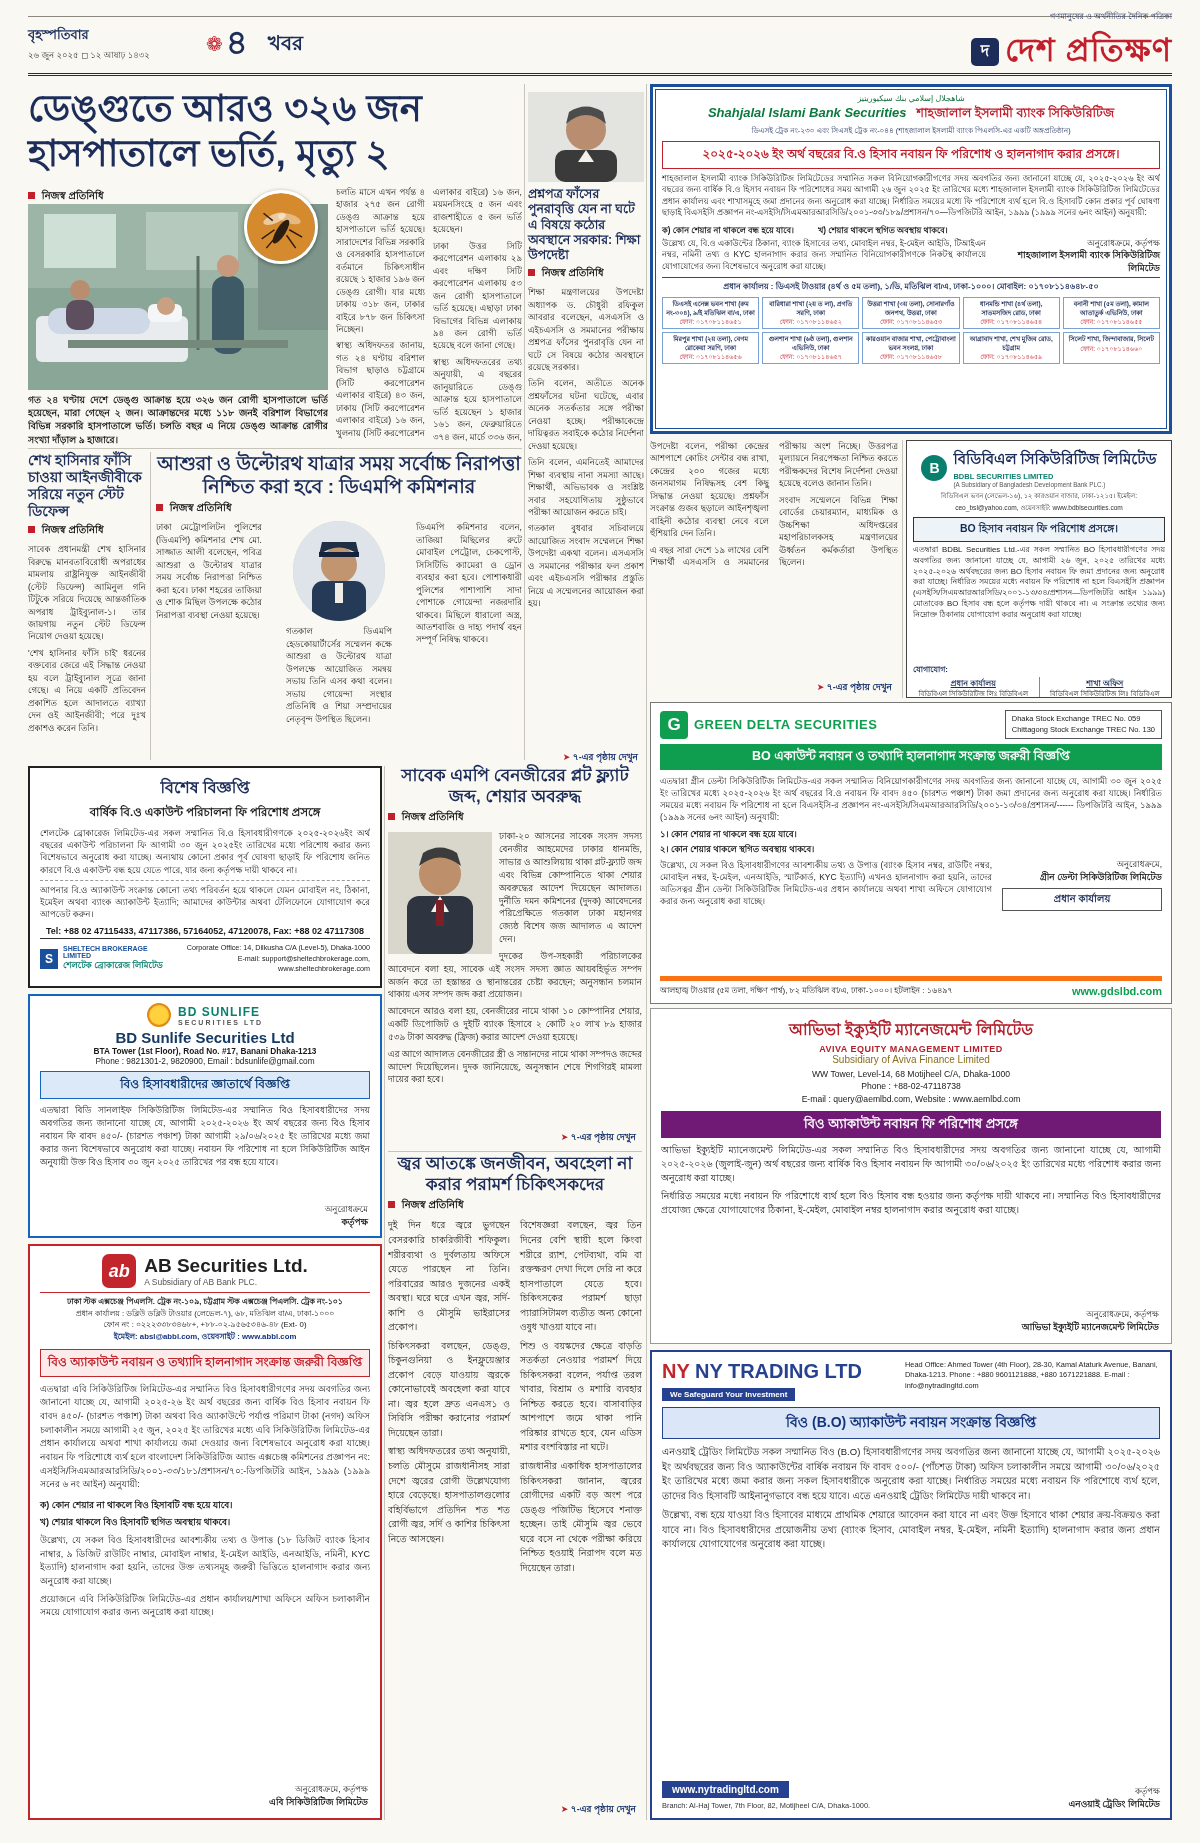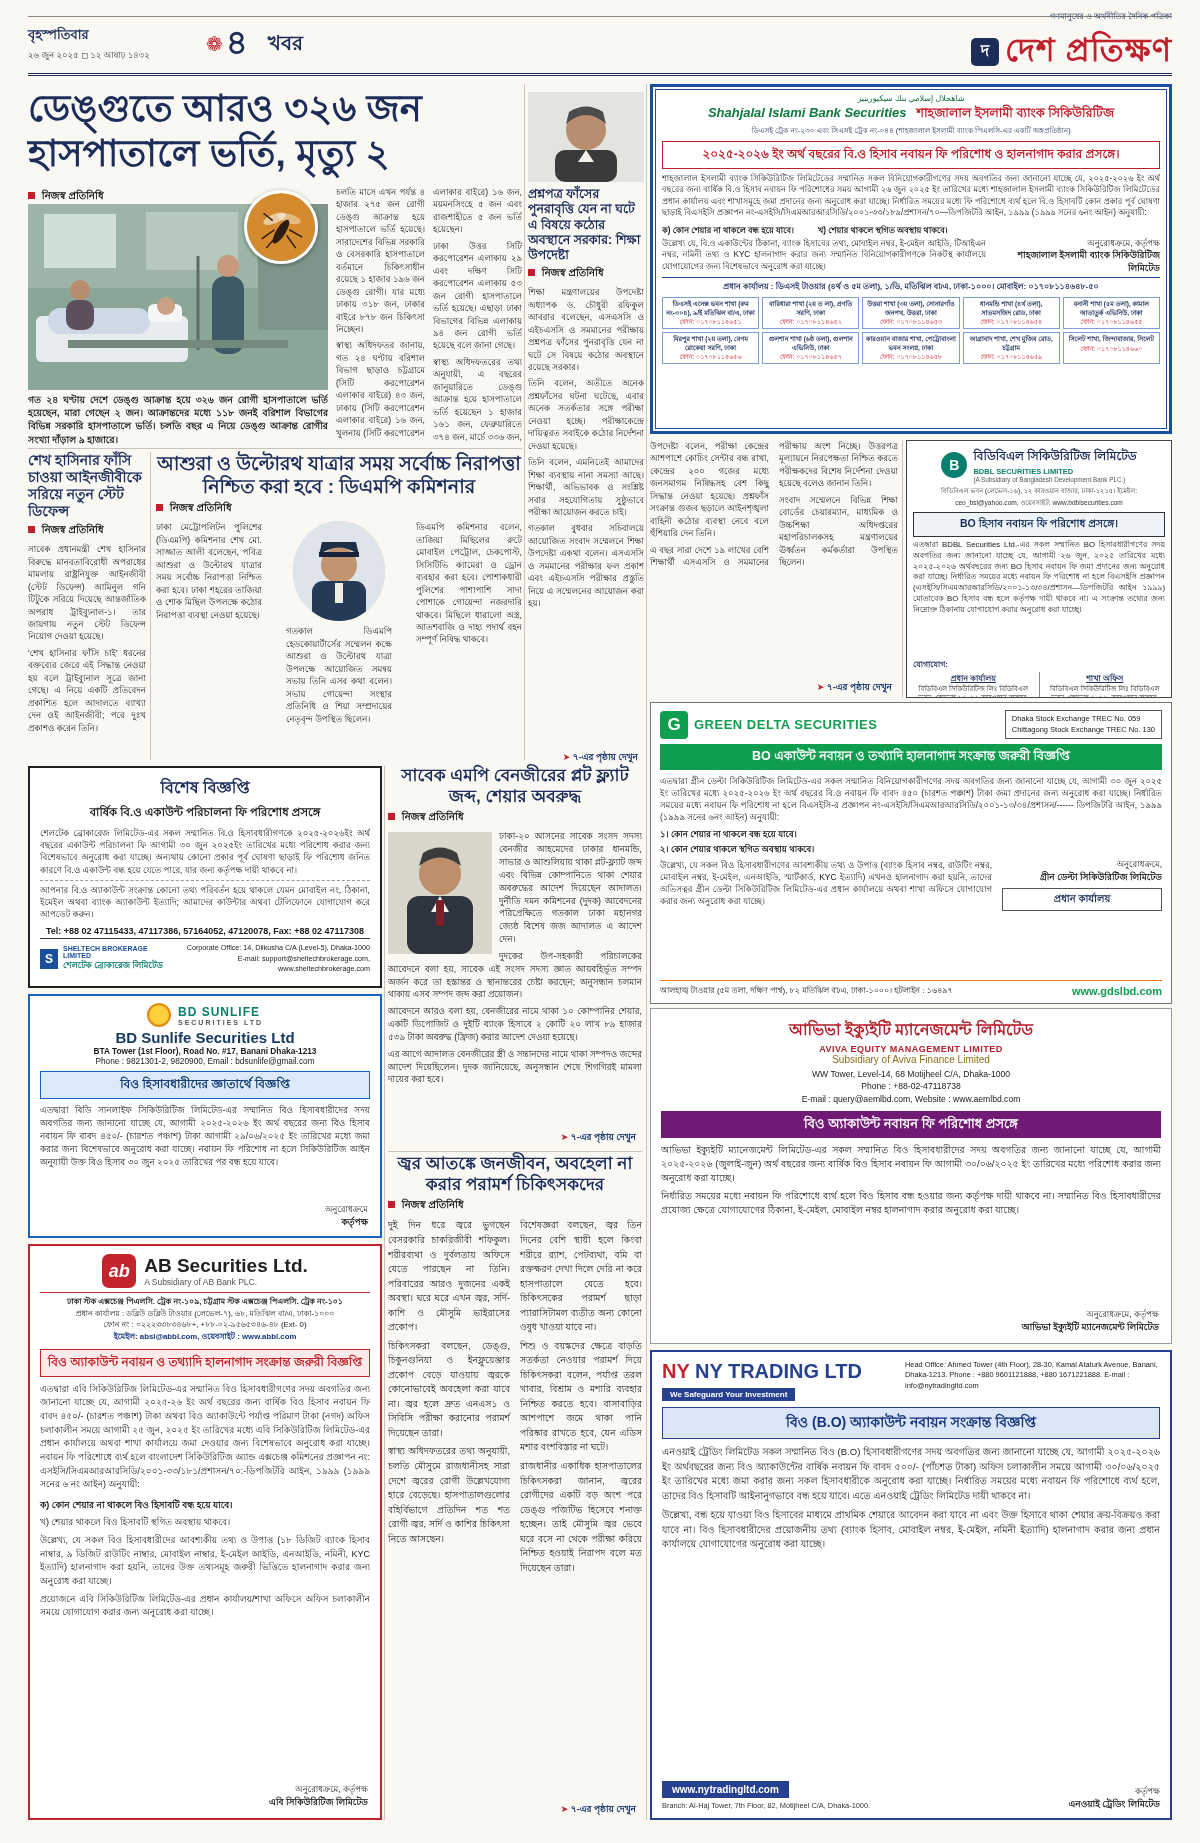--- a/index.html
+++ b/index.html
@@ -261,21 +261,21 @@
           <span class="br-n">সিলেট শাখা, জিন্দাবাজার, সিলেট</span>
           <span class="br-p">ফোন: ০১৭০৮১১৪৬৬০</span>
         </div>
     </div>
   </aside>
 
   <aside class="ad" style="left:906px; top:440px; width:266px; height:258px; border:1.5px solid #444; padding:6px;">
     <div style="display:flex; align-items:center; justify-content:center; gap:6px;">
       <span style="width:26px; height:26px; border-radius:50%; background:#0b7f6e; color:#fff; display:flex; align-items:center; justify-content:center; font-weight:800; font-size:14px;">B</span>
       <span style="text-align:left;">
-        <span style="display:block; font-size:12px; font-weight:800; color:#1c2d5a;">বিডিবিএল সিকিউরিটিজ লিমিটেড</span>
+        <span style="display:block; font-size:15px; font-weight:800; color:#1c2d5a;font-family:Liberation Serif, serif;">বিডিবিএল সিকিউরিটিজ লিমিটেড</span>
         <span style="display:block; font-size:7.5px; font-weight:700; color:#0b7f6e;">BDBL SECURITIES LIMITED</span>
         <span style="display:block; font-size:6.3px; color:#555;">(A Subsidiary of Bangladesh Development Bank PLC.)</span>
       </span>
     </div>
     <div style="text-align:center; font-size:6.6px; color:#333; margin-top:2px;">বিডিবিএল ভবন (লেভেল-১৬), ১২ কারওয়ান বাজার, ঢাকা-১২১৫। ইমেইল: ceo_bsl@yahoo.com, ওয়েবসাইট: www.bdblsecurities.com</div>
     <div class="strip" style="border:1px solid #333; background:#eef3f8; color:#122b52; font-size:10.5px; margin:3px 0;">BO হিসাব নবায়ন ফি পরিশোধ প্রসঙ্গে।</div>
     <div class="body-text" style="font-size:7.8px; line-height:1.38; height:118px;">এতদ্বারা BDBL Securities Ltd.-এর সকল সম্মানিত BO হিসাবধারীগণের সদয় অবগতির জন্য জানানো যাচ্ছে যে, আগামী ২৬ জুন, ২০২৫ তারিখের মধ্যে ২০২৫-২০২৬ অর্থবছরের জন্য BO হিসাব নবায়ন ফি জমা প্রদানের জন্য অনুরোধ করা যাচ্ছে। নির্ধারিত সময়ের মধ্যে নবায়ন ফি পরিশোধ না হলে বিএসইসি প্রজ্ঞাপন (এসইসি/সিএমআরআরসিডি/২০০১-১৩/৩৪/প্রশাসন—ডিপজিটরি আইন ১৯৯৯) মোতাবেক BO হিসাব বন্ধ হলে কর্তৃপক্ষ দায়ী থাকবে না। এ সংক্রান্ত তথ্যের জন্য নিম্নোক্ত ঠিকানায় যোগাযোগ করার অনুরোধ করা যাচ্ছে।</div>
     <div style="font-size:7.8px; font-weight:700; color:#1c2d5a;">যোগাযোগ:</div>
     <div style="display:flex; margin-top:1px;">
       <div style="flex:1; padding-right:5px; border-right:1px solid #888;">
@@ -309,21 +309,21 @@
     <div style="display:flex; gap:10px; margin-top:2px;">
       <div class="body-text" style="flex:1; font-size:8.5px; line-height:1.42;">উল্লেখ্য, যে সকল বিও হিসাবধারীগণের আবশ্যকীয় তথ্য ও উপাত্ত (ব্যাংক হিসাব নম্বর, রাউটিং নম্বর, মোবাইল নম্বর, ই-মেইল, এনআইডি, স্মার্টকার্ড, KYC ইত্যাদি) এখনও হালনাগাদ করা হয়নি, তাদের অতিসত্বর গ্রীন ডেল্টা সিকিউরিটিজ লিমিটেড-এর প্রধান কার্যালয়ে অথবা শাখা অফিসে যোগাযোগ করার জন্য অনুরোধ করা যাচ্ছে।</div>
       <div style="width:160px;">
         <div class="sig">
           <div>অনুরোধক্রমে,</div>
           <b>গ্রীন ডেল্টা সিকিউরিটিজ লিমিটেড</b>
         </div>
         <div style="border:1px solid #555; text-align:center; font-weight:800; font-size:10px; margin-top:5px; padding:2px; color:#1c2d5a;">প্রধান কার্যালয়</div>
       </div>
     </div>
-    <div style="position:absolute; left:9px; right:9px; bottom:6px; display:flex; justify-content:space-between; align-items:center; border-top:1px solid #f97316; padding-top:3px;">
+    <div style="position:absolute; left:9px; right:9px; bottom:6px; display:flex; justify-content:space-between; align-items:center; border-top:5px solid #f97316; padding-top:3px;">
       <span style="font-size:8px;">আলহাজ্ব টাওয়ার (৫ম তলা, দক্ষিণ পার্শ্ব), ৮২ মতিঝিল বা/এ, ঢাকা-১০০০। হটলাইন : ১৬৪৯৭</span>
       <span style="font-size:11px; font-weight:800; color:#0f9d4f;">www.gdslbd.com</span>
     </div>
   </aside>
 
   <aside class="ad" style="left:650px; top:1008px; width:522px; height:336px; border:1.5px solid #999; padding:8px 10px;">
     <div style="text-align:center;">
       <div style="font-size:16px; font-weight:800; color:#b3202c;">আভিভা ইক্যুইটি ম্যানেজমেন্ট লিমিটেড</div>
       <div style="font-size:9px; font-weight:700; color:#b3202c; letter-spacing:.5px;">AVIVA EQUITY MANAGEMENT LIMITED</div>
       <div style="font-size:10px; color:#8a6d1c;">Subsidiary of Aviva Finance Limited</div>
@@ -423,21 +423,21 @@
       <div style="font-weight:700;">ঢাকা স্টক এক্সচেঞ্জ পিএলসি. ট্রেক নং-১০৯, চট্টগ্রাম স্টক এক্সচেঞ্জ পিএলসি. ট্রেক নং-১০১</div>
       <div>প্রধান কার্যালয় : ডব্লিউ ডব্লিউ টাওয়ার (লেভেল-৭), ৬৮, মতিঝিল বা/এ, ঢাকা-১০০০</div>
       <div>ফোন নং : ০২২২৩৩৮৩৪৬৮+, +৮৮-০২-৯৫৬৫৩৪৬-৪৮ (Ext- 0)</div>
       <div style="font-weight:700; color:#14337d;">ইমেইল: absl@abbl.com, ওয়েবসাইট : www.abbl.com</div>
     </div>
     <div class="strip" style="background:#fdeaea; border:1.5px solid #c2252c; color:#c2252c; font-size:12px; margin:6px 0;">বিও অ্যাকাউন্ট নবায়ন ও তথ্যাদি হালনাগাদ সংক্রান্ত জরুরী বিজ্ঞপ্তি</div>
     <div class="body-text" style="font-size:9px; line-height:1.52;">
       <p>এতদ্বারা এবি সিকিউরিটিজ লিমিটেড-এর সম্মানিত বিও হিসাবধারীগণের সদয় অবগতির জন্য জানানো যাচ্ছে যে, আগামী ২০২৫-২৬ ইং অর্থ বছরের জন্য বার্ষিক বিও হিসাব নবায়ন ফি বাবদ ৪৫০/- (চারশত পঞ্চাশ) টাকা অথবা বিও অ্যাকাউন্টে পর্যাপ্ত পরিমাণ টাকা (নগদ) অফিস চলাকালীন সময়ে আগামী ২৫ জুন, ২০২৫ ইং তারিখের মধ্যে এবি সিকিউরিটিজ লিমিটেড-এর প্রধান কার্যালয়ে অথবা শাখা কার্যালয়ে জমা দেওয়ার জন্য বিশেষভাবে অনুরোধ করা যাচ্ছে। নবায়ন ফি পরিশোধে ব্যর্থ হলে বাংলাদেশ সিকিউরিটিজ অ্যান্ড এক্সচেঞ্জ কমিশনের প্রজ্ঞাপন নং: এসইসি/সিএমআরআরসিডি/২০০১-৩৩/১৮১/প্রশাসন/৭০:-ডিপজিটরি আইন, ১৯৯৯ (১৯৯৯ সনের ৬ নং আইন) অনুযায়ী:</p>
     </div>
     <div style="font-size:9px; font-weight:700; margin:2px 0;">ক) কোন শেয়ার না থাকলে বিও হিসাবটি বন্ধ হয়ে যাবে।</div>
-    <div style="font-size:9px; font-weight:400; margin:2px 0 4px 0;">খ) শেয়ার থাকলে বিও হিসাবটি স্থগিত অবস্থায় থাকবে।</div>
+    <div style="font-size:9px; font-weight:700; margin:2px 0 4px 0;">খ) শেয়ার থাকলে বিও হিসাবটি স্থগিত অবস্থায় থাকবে।</div>
     <div class="body-text" style="font-size:9px; line-height:1.52;">
       <p>উল্লেখ্য, যে সকল বিও হিসাবধারীদের আবশ্যকীয় তথ্য ও উপাত্ত (১৮ ডিজিট ব্যাংক হিসাব নাম্বার, ৯ ডিজিট রাউটিং নাম্বার, মোবাইল নাম্বার, ই-মেইল আইডি, এনআইডি, নমিনী, KYC ইত্যাদি) হালনাগাদ করা হয়নি, তাদের উক্ত তথ্যসমূহ জরুরী ভিত্তিতে হালনাগাদ করার জন্য অনুরোধ করা যাচ্ছে।</p>
       <p>প্রয়োজনে এবি সিকিউরিটিজ লিমিটেড-এর প্রধান কার্যালয়/শাখা অফিসে অফিস চলাকালীন সময়ে যোগাযোগ করার জন্য অনুরোধ করা যাচ্ছে।</p>
     </div>
     <div class="sig" style="position:absolute; right:12px; bottom:10px;">
       <div>অনুরোধক্রমে, কর্তৃপক্ষ</div>
       <b>এবি সিকিউরিটিজ লিমিটেড</b>
     </div>
   </aside>
 

